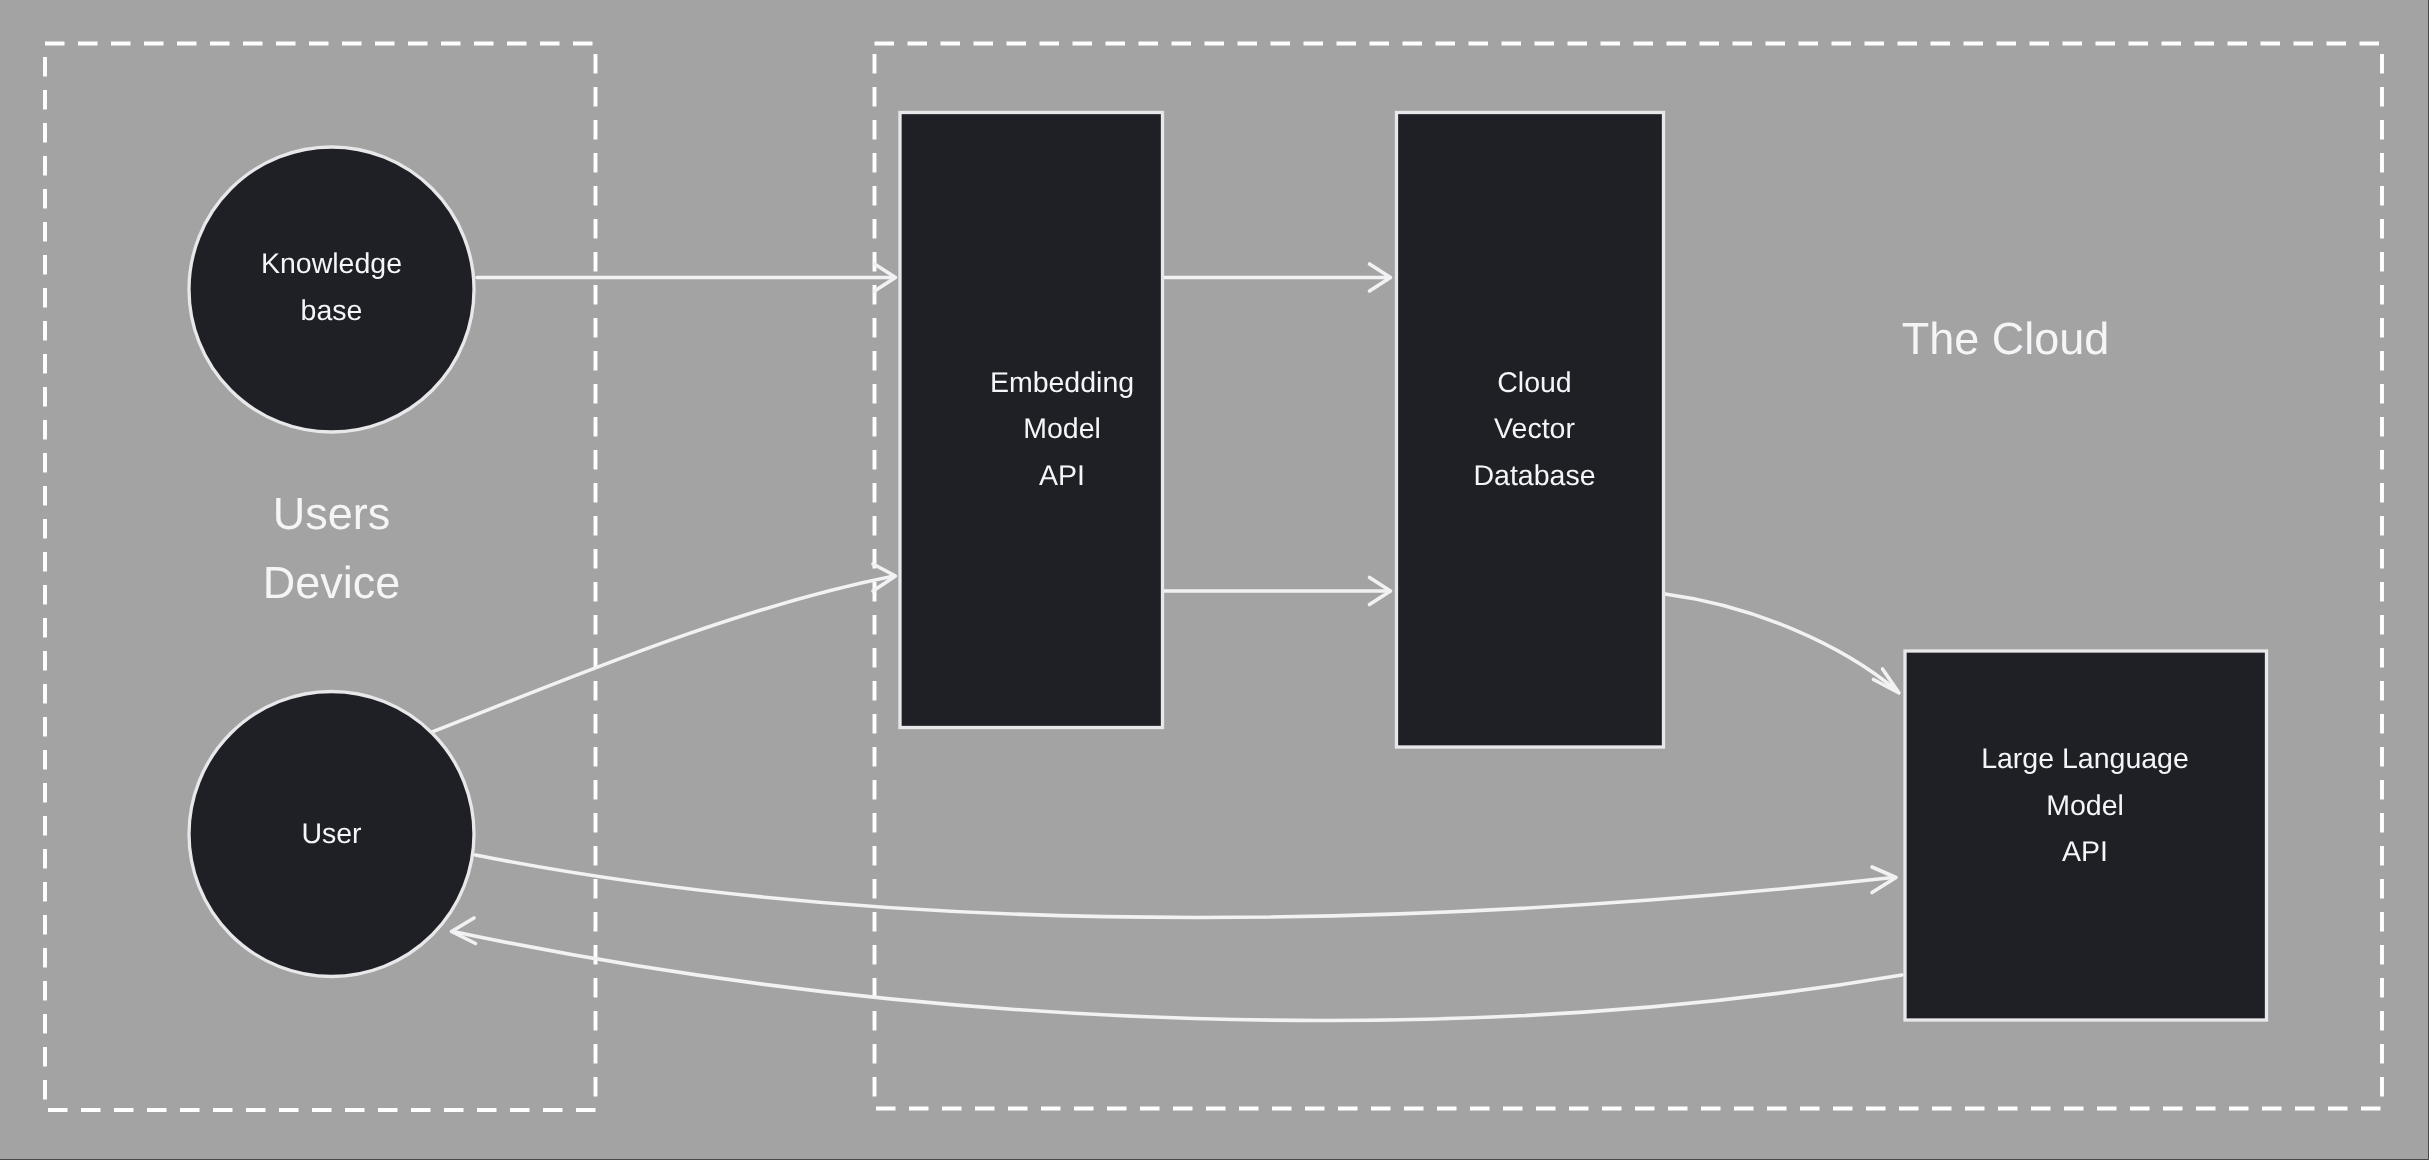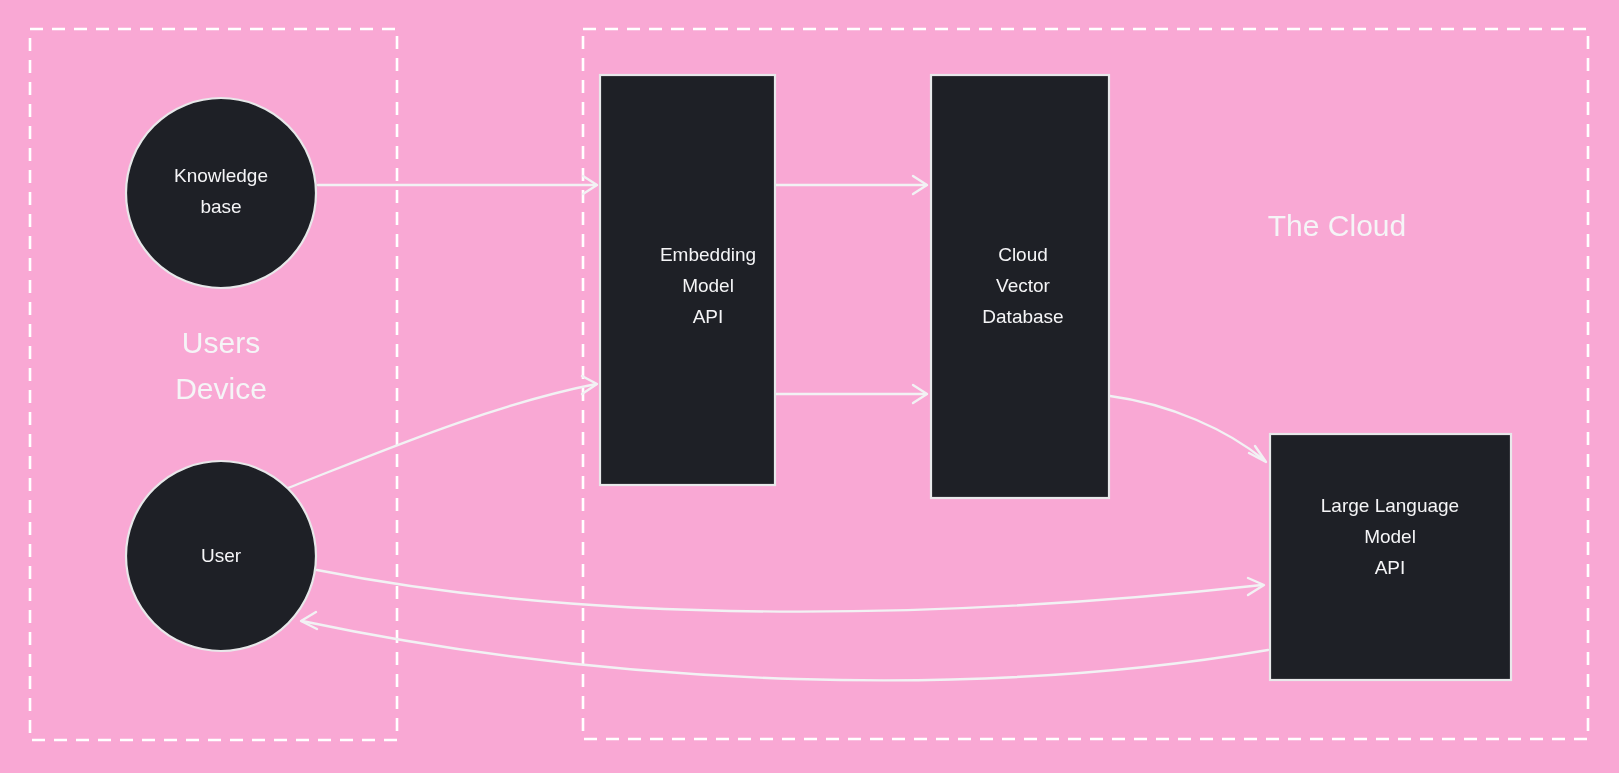--- a/index.html
+++ b/index.html
@@ -11,21 +11,21 @@
   body {
     width: 1619px;
     height: 773px;
     overflow: hidden;
     font-family: "Liberation Sans", sans-serif;
   }
   #diagram-root {
     position: relative;
     width: 1619px;
     height: 773px;
-    background: #f9a8d4;
+    background: #a3a3a3;
     text-align: center;
   }
   svg.canvas {
     display: block;
     width: 1619px;
     height: 773px;
   }
   .node-fill      { fill: #1e2026; }
   .node-stroke    { stroke: #e8e8ea; stroke-width: 2.2; }
   .group-box      { fill: none; stroke: #ffffff; stroke-width: 2.6;

